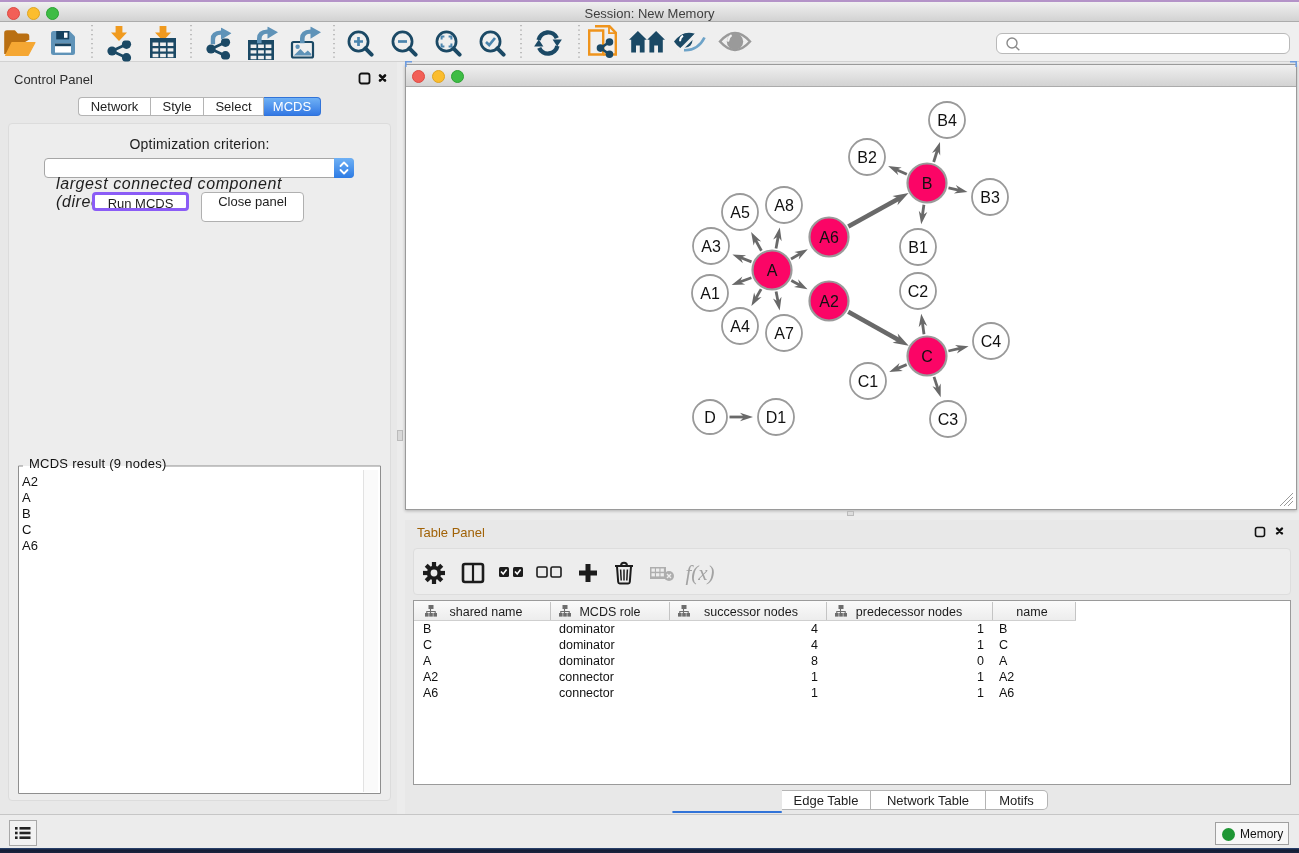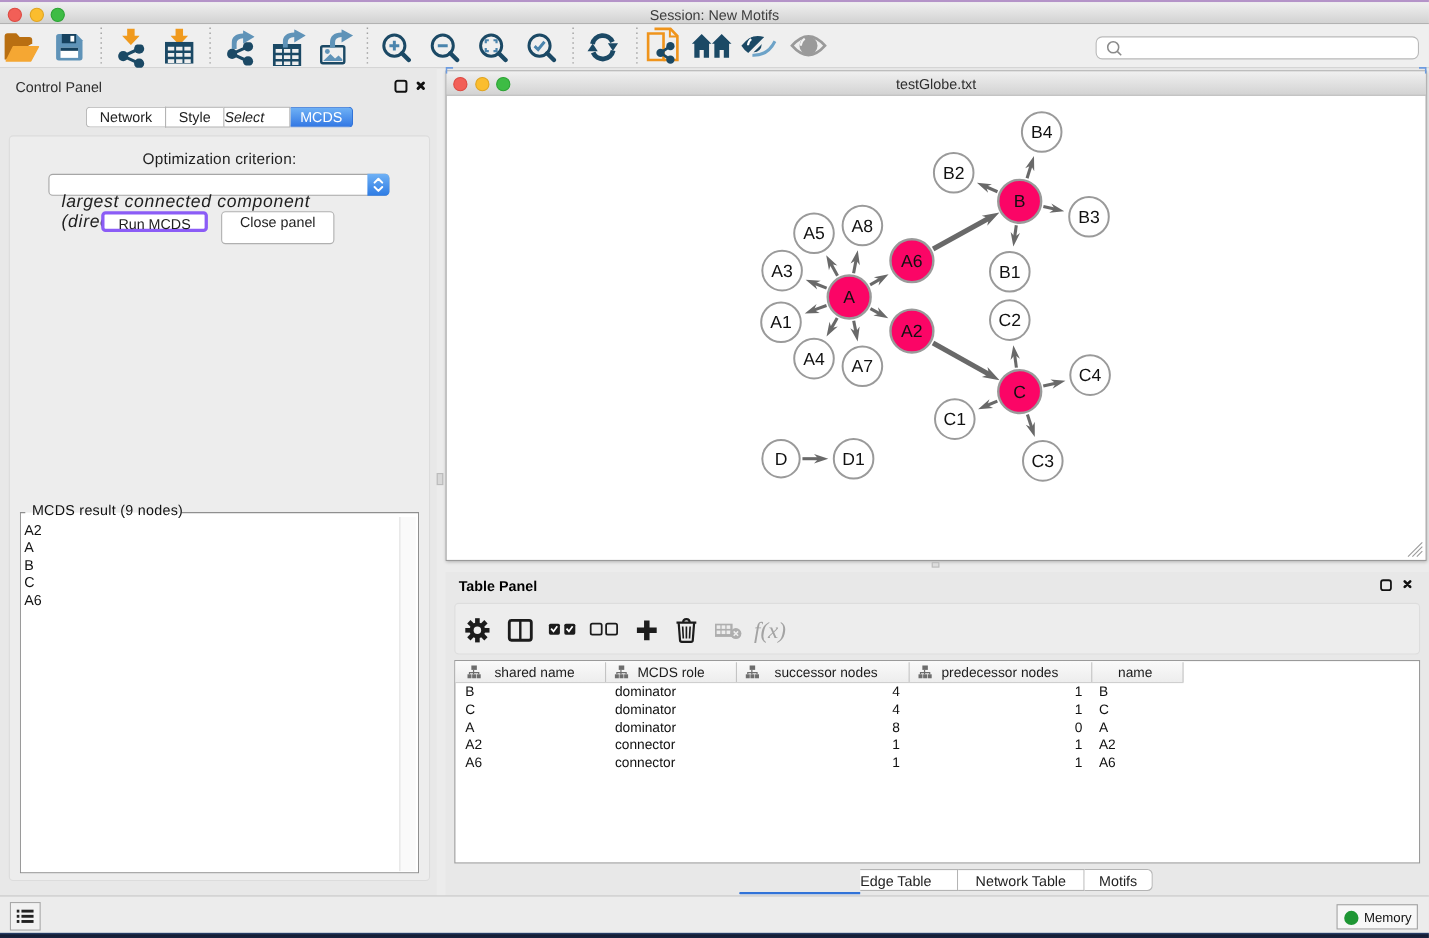--- a/index.html
+++ b/index.html
@@ -9,21 +9,21 @@
 svg { display:block; }
 </style></head>
 <body>
 
 <div class="abs" style="left:0;top:0;width:1299px;height:2px;background:#b493c8;"></div>
 
 <div class="abs" style="left:0;top:2px;width:1299px;height:20px;background:linear-gradient(#f0f0f0,#d2d2d2);border-bottom:1px solid #acacac;">
   <div class="tl" style="left:7px;background:#f25f57;border:0.5px solid #dd4a42;"></div>
   <div class="tl" style="left:27px;background:#fbbd2e;border:0.5px solid #e0a420;"></div>
   <div class="tl" style="left:46px;background:#3ebc45;border:0.5px solid #2ba333;"></div>
-  <div class="abs" style="left:0;width:100%;text-align:center;top:4px;font-size:13px;color:#3e3e3e;">Session: New Motifs</div>
+  <div class="abs" style="left:0;width:100%;text-align:center;top:4px;font-size:13px;color:#3e3e3e;">Session: New Memory</div>
 </div>
 
 <div class="abs" id="toolbar" style="left:0;top:22px;width:1299px;height:40px;background:#efefef;border-bottom:1px solid #d2d2d2;"></div>
 <svg class="abs" style="left:0;top:22px;" width="1299" height="40" viewBox="0 0 1299 40">
 <defs>
 <symbol id="shareS" viewBox="0 0 25 21" width="25" height="21">
         <circle cx="19.5" cy="3.8" r="4.6" fill="#1b4965"></circle>
         <circle cx="5" cy="10.5" r="4.6" fill="#1b4965"></circle>
         <circle cx="19.5" cy="17.2" r="4.6" fill="#1b4965"></circle>
         <path d="M5 10.5 L19.5 3.8 M5 10.5 L19.5 17.2" stroke="#1b4965" stroke-width="2.8" fill="none"></path>
@@ -153,21 +153,21 @@
 <div class="abs" style="left:0;top:62px;width:397px;height:752px;background:#e8e8e8;"></div>
 <div class="abs" style="left:14px;top:72px;font-size:13px;color:#2d2d2d;">Control Panel</div>
 <svg class="abs" style="left:358px;top:72px;" width="32" height="13" viewBox="0 0 32 13">
   <rect x="1.5" y="1.5" width="10" height="10" rx="2" fill="none" stroke="#111" stroke-width="1.8"></rect>
   <path d="M22 2 L27 7 M27 2 L22 7" transform="translate(0,1.5)" stroke="#111" stroke-width="2.6" stroke-linecap="round"></path>
 </svg>
 
 <div class="abs" style="left:78px;top:97px;height:19px;display:flex;font-size:13px;">
   <div style="width:72px;background:#fff;border:1px solid #b4b4b4;border-right:none;border-radius:4px 0 0 4px;text-align:center;line-height:18px;color:#222;">Network</div>
   <div style="width:53px;background:#fff;border:1px solid #b4b4b4;border-right:none;text-align:center;line-height:18px;color:#222;">Style</div>
-  <div style="width:61px;background:#fff;border:1px solid #b4b4b4;text-align:left;line-height:18px;color:#222;font-style:italic;">Select</div>
+  <div style="width:61px;background:#fff;border:1px solid #b4b4b4;text-align:center;line-height:18px;color:#222;">Select</div>
   <div style="width:57px;background:linear-gradient(#6fb1f5,#3378e4);border:1px solid #3173d8;border-left:none;border-radius:0 4px 4px 0;text-align:center;line-height:18px;color:#fff;">MCDS</div>
 </div>
 
 <div class="abs" style="left:8px;top:123px;width:383px;height:678px;background:#ededed;border:1px solid #dcdcdc;border-radius:4px;"></div>
 <div class="abs" style="left:8px;top:136px;width:383px;text-align:center;font-size:14px;letter-spacing:0.2px;color:#1e1e1e;">Optimization criterion:</div>
 
 <div class="abs" style="left:44px;top:158px;width:310px;height:20px;background:#fff;border:1px solid #a6a6a6;border-radius:4px;">
   <div style="position:absolute;left:11px;top:16px;font-size:16px;letter-spacing:0.6px;color:#1e1e1e;font-style:italic;">largest connected component (directed)</div>
   <div style="position:absolute;right:-1px;top:-1px;width:20px;height:20px;background:linear-gradient(#6fb1f5,#2d7be4);border-radius:0 4px 4px 0;">
     <svg width="20" height="20" viewBox="0 0 20 20">
@@ -188,21 +188,20 @@
 <div class="abs" style="left:363px;top:470px;width:15px;height:322px;background:#fafafa;border-left:1px solid #e2e2e2;"></div>
 <div class="abs" style="left:22px;top:474px;font-size:13px;color:#111;line-height:16px;">A2<br>A<br>B<br>C<br>A6</div>
 
 <div class="abs" style="left:397px;top:430px;width:6px;height:11px;background:#d8d8d8;border:1px solid #bbb;"></div>
 
 <div class="abs" style="left:405px;top:64px;width:892px;height:446px;background:#fff;border:1px solid #9a9a9a;box-shadow:0 1px 3px rgba(0,0,0,0.25);"></div>
 <div class="abs" style="left:406px;top:65px;width:890px;height:22px;background:linear-gradient(#f0f0f0,#d3d3d3);border-bottom:1px solid #ababab;">
   <div class="tl" style="left:6px;top:4.5px;background:#f25f57;border:0.5px solid #dd4a42;"></div>
   <div class="tl" style="left:26px;top:4.5px;background:#fbbd2e;border:0.5px solid #e0a420;"></div>
   <div class="tl" style="left:45px;top:4.5px;background:#3ebc45;border:0.5px solid #2ba333;"></div>
-  <div class="abs" style="left:0;width:100%;text-align:center;top:4px;font-size:13px;color:#2e2e2e;">testGlobe.txt</div>
 </div>
 <svg class="abs" style="left:405px;top:87px;" width="891" height="422" viewBox="0 0 891 422" font-family="Liberation Sans, sans-serif">
 <line x1="346.4" y1="190.7" x2="334.1" y2="195.2" stroke="#696969" stroke-width="2.8"></line>
     <path d="M326.6 198.0 L337.3 189.4 L335.0 194.9 L340.2 197.5 Z" fill="#696969"></path>
 <line x1="346.5" y1="174.9" x2="334.8" y2="170.3" stroke="#696969" stroke-width="2.8"></line>
     <path d="M327.4 167.4 L341.1 168.2 L335.8 170.7 L337.9 176.2 Z" fill="#696969"></path>
 <line x1="356.1" y1="202.1" x2="350.4" y2="212.1" stroke="#696969" stroke-width="2.8"></line>
     <path d="M346.4 219.0 L349.1 205.6 L350.9 211.2 L356.6 209.9 Z" fill="#696969"></path>
 <line x1="356.4" y1="163.7" x2="350.0" y2="152.1" stroke="#696969" stroke-width="2.8"></line>
     <path d="M346.1 145.1 L356.2 154.4 L350.5 153.0 L348.6 158.6 Z" fill="#696969"></path>
@@ -288,21 +287,21 @@
 <svg class="abs" style="left:405px;top:61px;" width="7" height="6" viewBox="0 0 7 6">
     <path d="M0 6 L0 0 L7 0 L7 1.6 L1.6 1.6 L1.6 6 z" fill="#6d9ce0"></path>
   </svg>
 <svg class="abs" style="left:1290px;top:61px;" width="7" height="6" viewBox="0 0 7 6">
     <path d="M7 6 L7 0 L0 0 L0 1.6 L5.4 1.6 L5.4 6 z" fill="#6d9ce0"></path>
   </svg>
 
 <div class="abs" style="left:847px;top:511px;width:7px;height:5px;background:#ddd;border:1px solid #bbb;"></div>
 
 <div class="abs" style="left:405px;top:520px;width:894px;height:294px;background:#e8e8e8;"></div>
-<div class="abs" style="left:417px;top:525px;font-size:13px;color:#000000;font-weight:bold;">Table Panel</div>
+<div class="abs" style="left:417px;top:525px;font-size:13px;color:#a16207;">Table Panel</div>
 <svg class="abs" style="left:1254px;top:526px;" width="34" height="13" viewBox="0 0 34 13">
   <rect x="1.5" y="1.5" width="9" height="9" rx="2" fill="none" stroke="#111" stroke-width="1.6"></rect>
   <path d="M23 2.5 L28 7.5 M28 2.5 L23 7.5" stroke="#111" stroke-width="2.4" stroke-linecap="round"></path>
 </svg>
 <div class="abs" style="left:413px;top:548px;width:878px;height:47px;background:#ededed;border:1px solid #ddd;border-radius:4px;"></div>
 <svg class="abs" style="left:413px;top:548px;" width="878" height="47" viewBox="0 0 878 47">
 
 <g transform="translate(21,25)">
       <g fill="#1c1c1c">
         <circle r="7.2"></circle>
@@ -437,21 +436,21 @@
       <text x="9" y="76">A6</text>
       <text x="145" y="76">connector</text>
       <text x="404" y="76" text-anchor="end">1</text>
       <text x="570" y="76" text-anchor="end">1</text>
       <text x="585" y="76">A6</text>
     </g>
 </svg>
 
 <div class="abs" style="left:672px;top:790px;height:20px;display:flex;font-size:13px;">
   <div style="width:110px;background:linear-gradient(#6fb1f5,#3378e4);border:1px solid #3173d8;border-radius:5px 0 0 5px;text-align:center;line-height:19px;color:#fff;margin-top:21px;">Node Table</div>
-  <div style="width:89px;background:#fff;border:1px solid #b4b4b4;border-left:none;line-height:19px;color:#222;">Edge Table</div>
+  <div style="width:89px;background:#fff;border:1px solid #b4b4b4;border-left:none;text-align:center;line-height:19px;color:#222;">Edge Table</div>
   <div style="width:115px;background:#fff;border:1px solid #b4b4b4;border-left:none;text-align:center;line-height:19px;color:#222;">Network Table</div>
   <div style="width:62px;background:#fff;border:1px solid #b4b4b4;border-left:none;border-radius:0 5px 5px 0;text-align:center;line-height:19px;color:#222;">Motifs</div>
 </div>
 
 <div class="abs" style="left:0;top:814px;width:1299px;height:34px;background:#ececec;border-top:1px solid #c6c6c6;"></div>
 <div class="abs" style="left:9px;top:820px;width:28px;height:26px;background:#f2f2f2;border:1px solid #a8a8a8;">
 <svg width="16" height="14" style="margin:5px 0 0 5px;" viewBox="0 0 16 14">
  <g fill="#222">
         <rect x="0" y="1" width="2.6" height="2.6"></rect>
         <rect x="0" y="5.7" width="2.6" height="2.6"></rect>

